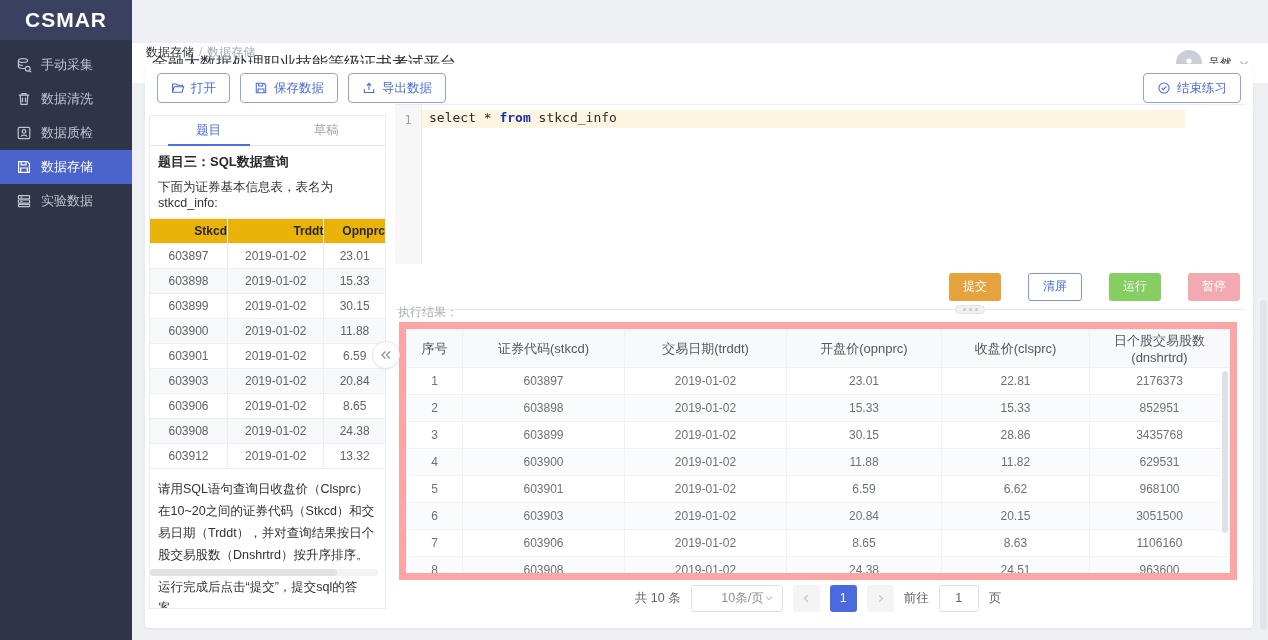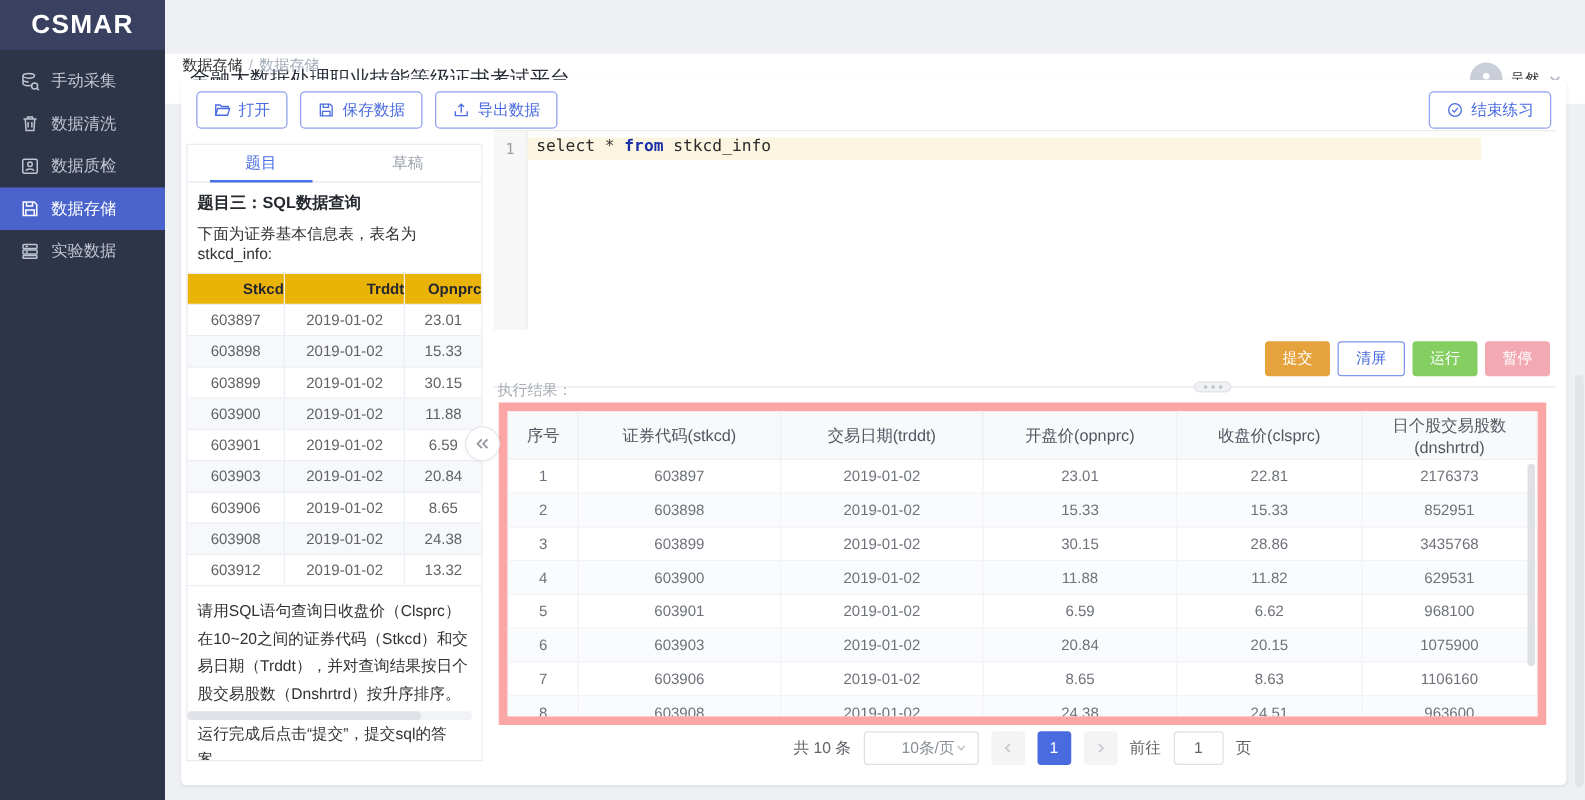--- a/index.html
+++ b/index.html
@@ -66,21 +66,21 @@
   
   .editor { position:absolute; left:250px; top:40px; width:850px; height:160px; border-top:1px solid #ececec; background:#fff; display:flex; }
   .gutter { width:27px; background:#f7f7f7; border-right:1px solid #ececec; text-align:center; padding-top:5px; }
   .gutter span { font-family:"DejaVu Sans Mono",monospace; font-size:12px; color:#9aa0a6; }
   .code-area { flex:1; padding-top:5px; cursor:text; }
   .code-line { height:18px; background:#fcf5e2; width:calc(100% - 60px); display:flex; align-items:flex-start; padding-left:7px; }
   .code-line span { font-family:"DejaVu Sans Mono",monospace; font-size:13px; color:#2b2b2b; white-space:pre; }
   .code-line .kw { color:#1b2fa8; font-weight:bold; }
 
   
-  .actions { position:absolute; left:250px; top:200px; width:850px; height:46px; border-bottom:1px solid #e8e8e8; display:flex; align-items:center; justify-content:flex-end; gap:6px; padding-right:5px; }
+  .actions { position:absolute; left:250px; top:200px; width:850px; height:46px; border-bottom:1px solid #e8e8e8; display:flex; align-items:center; justify-content:flex-end; gap:27px; padding-right:5px; }
   .abtn { height:28px; padding:0 14px; border-radius:3px; font-size:12px; color:#fff; border:none; cursor:pointer; }
   .abtn-submit { background:#e6a23c; }
   .abtn-clear { background:#fff; color:#4a6bdf; border:1px solid #7e95ea; }
   .abtn-run { background:#85ce61; }
   .abtn-pause { background:#f3a9b1; }
   .drag-pill { position:absolute; left:560px; top:41px; width:30px; height:9px; background:#f0f1f3; border:1px solid #e1e3e8; border-radius:5px; display:flex; align-items:center; justify-content:center; cursor:row-resize; }
   .drag-pill i { width:3px; height:3px; background:#c4c8cf; border-radius:50%; margin:0 1.5px; }
 
   
   .results-label { position:absolute; left:253px; top:240px; font-size:12px; color:#a9aeb6; }
@@ -385,21 +385,21 @@
             <td>6.59</td>
             <td>6.62</td>
             <td>968100</td>
           </tr>
           <tr>
             <td>6</td>
             <td>603903</td>
             <td>2019-01-02</td>
             <td>20.84</td>
             <td>20.15</td>
-            <td>1075900</td>
+            <td>3051500</td>
           </tr>
           <tr>
             <td>7</td>
             <td>603906</td>
             <td>2019-01-02</td>
             <td>8.65</td>
             <td>8.63</td>
             <td>1106160</td>
           </tr>
           <tr>

